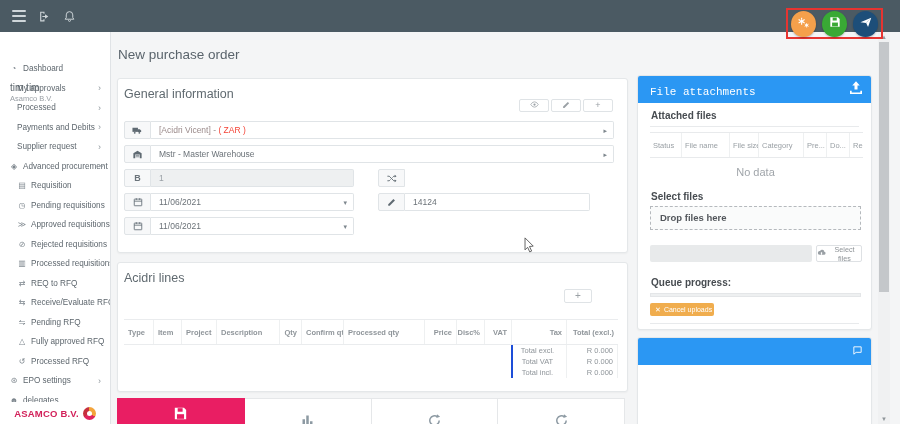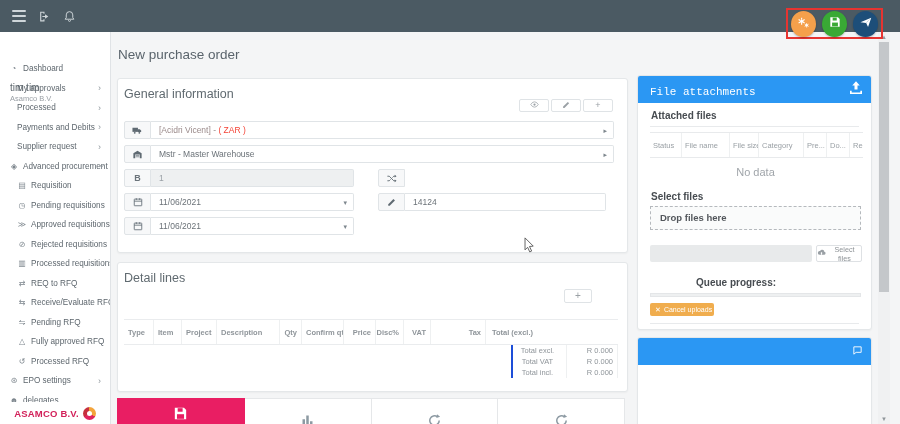--- a/index.html
+++ b/index.html
@@ -312,21 +312,21 @@
           <rect x="3" y="5" width="18" height="16" rx="1" fill="none" stroke="#5f6a72" stroke-width="2"></rect>
           <path d="M3 10h18" stroke="#5f6a72" stroke-width="2"></path>
           <path d="M8 3v4M16 3v4" stroke="#5f6a72" stroke-width="2"></path>
         </svg>
     </span>
     <span class="fbody">
       <span>11/06/2021</span>
       <span class="caret">▾</span>
     </span>
   </div>
-  <div class="frow" style="top:114px;left:260px;width:228px;">
+  <div class="frow" style="top:114px;left:260px;width:212px;">
     <span class="ficon">
       <svg viewBox="0 0 24 24" width="10" height="10">
           <path d="M3 17.5V21h3.5L19 8.5 15.5 5z" fill="#5f6a72"></path>
         </svg>
     </span>
     <span class="fbody">
       <span>14124</span>
     </span>
   </div>
 
@@ -339,31 +339,32 @@
         </svg>
     </span>
     <span class="fbody">
       <span>11/06/2021</span>
       <span class="caret">▾</span>
     </span>
   </div>
 </section>
 
 <section class="card detail-card">
-  <h2>Detail lines</h2>
+  <h2>Acidri lines</h2>
   <button class="plus-btn">
     <span>+</span>
   </button>
   <div class="dl-head">
     <span class="dlc" style="width:29px">Type</span>
     <span class="dlc" style="width:28px">Item</span>
     <span class="dlc" style="width:35px">Project</span>
     <span class="dlc" style="width:63px">Description</span>
     <span class="dlc r" style="width:22px">Qty</span>
     <span class="dlc" style="width:42px">Confirm qty</span>
+    <span class="dlc" style="width:81px">Processed qty</span>
     <span class="dlc r" style="width:32px">Price</span>
     <span class="dlc r" style="width:28px">Disc%</span>
     <span class="dlc r" style="width:27px">VAT</span>
     <span class="dlc r" style="width:55px">Tax</span>
     <span class="dlc r" style="width:52px">Total (excl.)</span>
   </div>
   <div class="dl-totals">
     <div class="tot-row">
       <span class="tot-label">Total excl.</span>
       <span class="tot-value">R 0.000</span>
@@ -443,21 +444,21 @@
   <div class="file-input"></div>
   <button class="select-btn">
     <span>
       <svg viewBox="0 0 24 24" width="9" height="9">
           <path d="M7 18a5 5 0 1 1 1.2-9.9A6 6 0 0 1 19.5 10 4 4 0 0 1 18 18z" fill="#9aa0a5"></path>
           <path d="M12 10.5l3.2 3.2h-1.9V18h-2.6v-4.3H8.8z" fill="#fff"></path>
         </svg>
     </span>
     <span>Select files</span>
   </button>
-  <div class="sec-label" style="top:201px;margin-left:45px;">Queue progress:</div>
+  <div class="sec-label" style="top:201px;">Queue progress:</div>
   <div class="progress"></div>
   <button class="cancel-btn">
     <span>✕</span>
     <span>Cancel uploads</span>
   </button>
   <div class="hline" style="top:247px;"></div>
 </section>
 
 <section class="card msg-card">
   <div class="blue-head">

